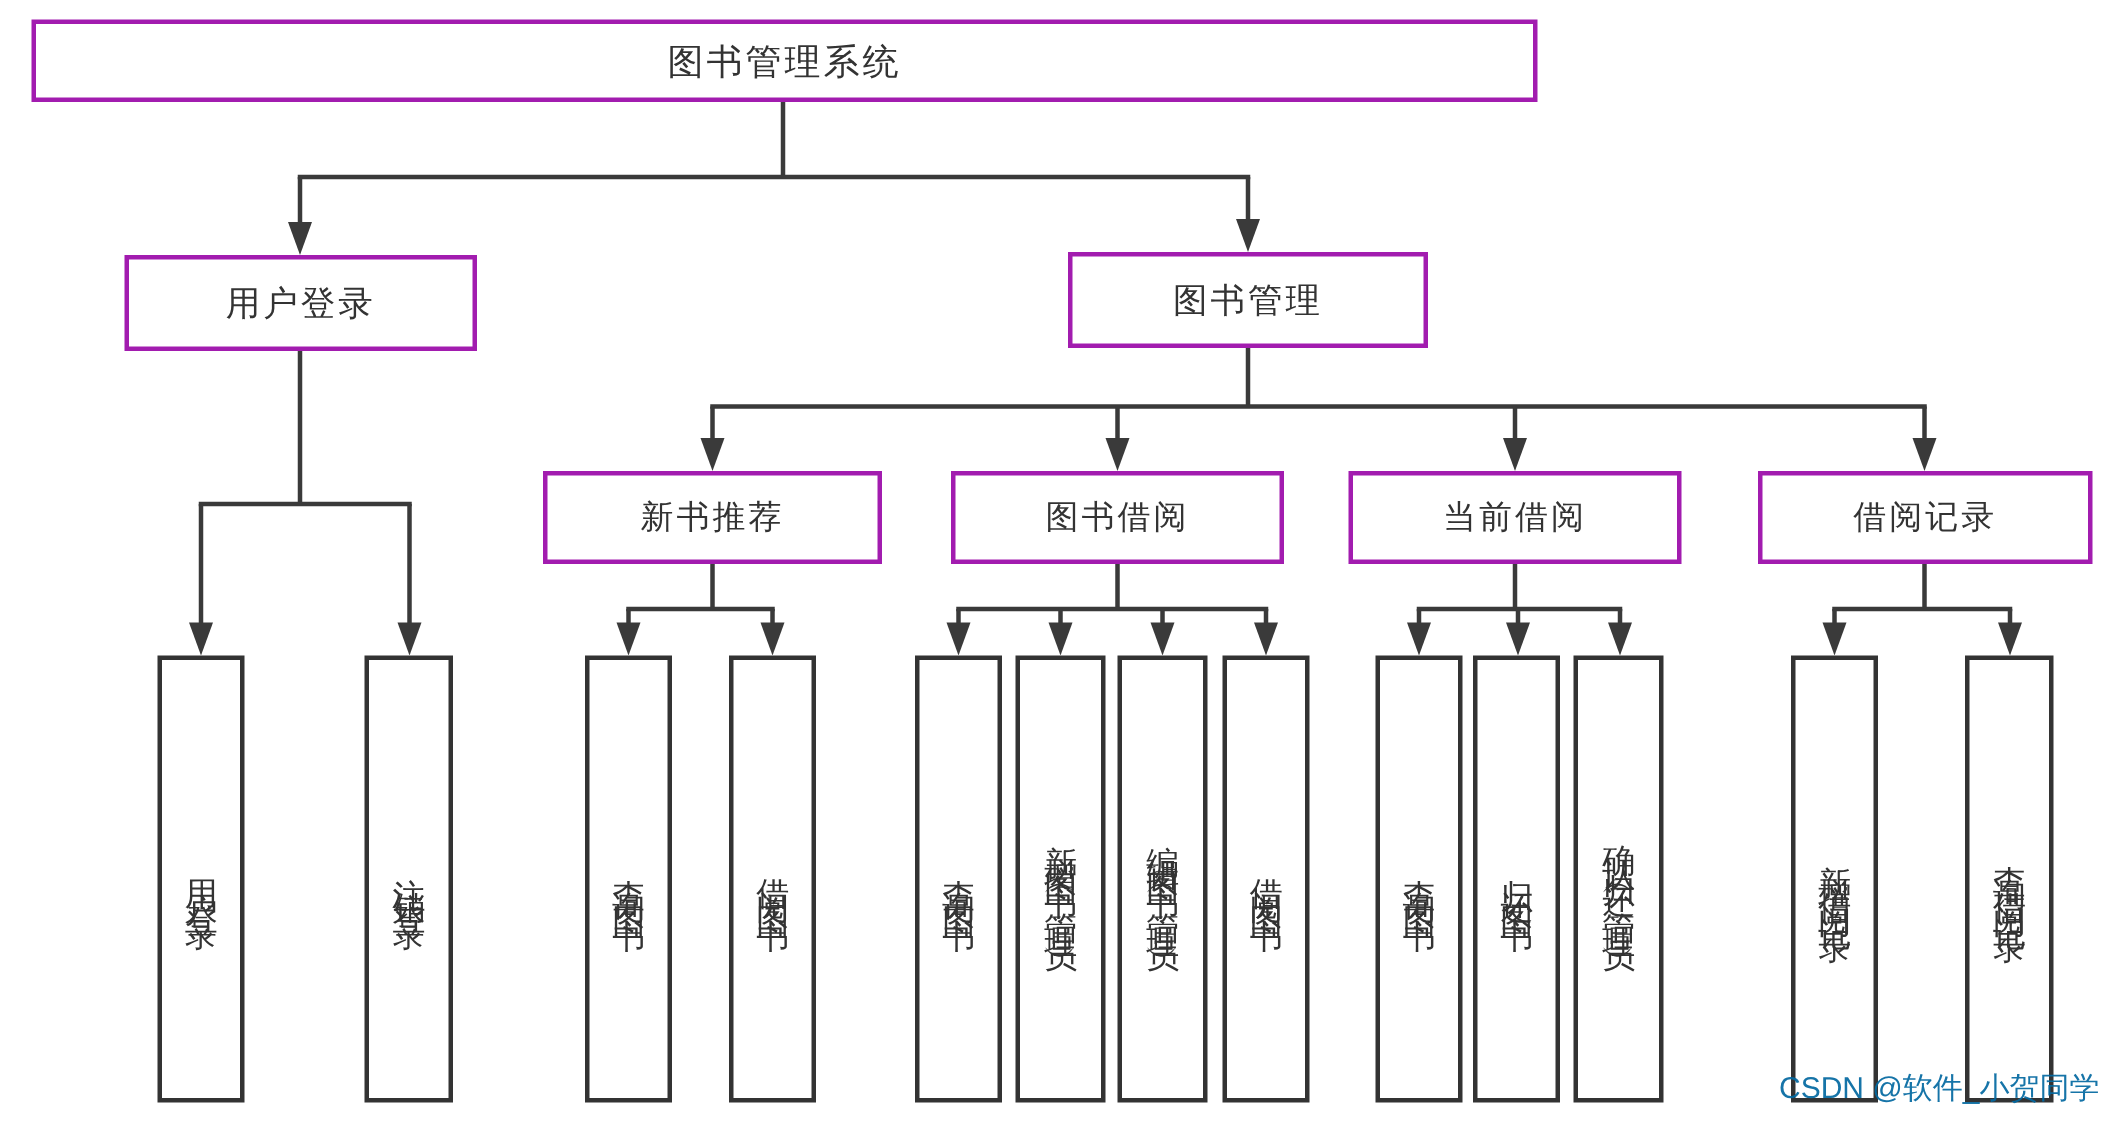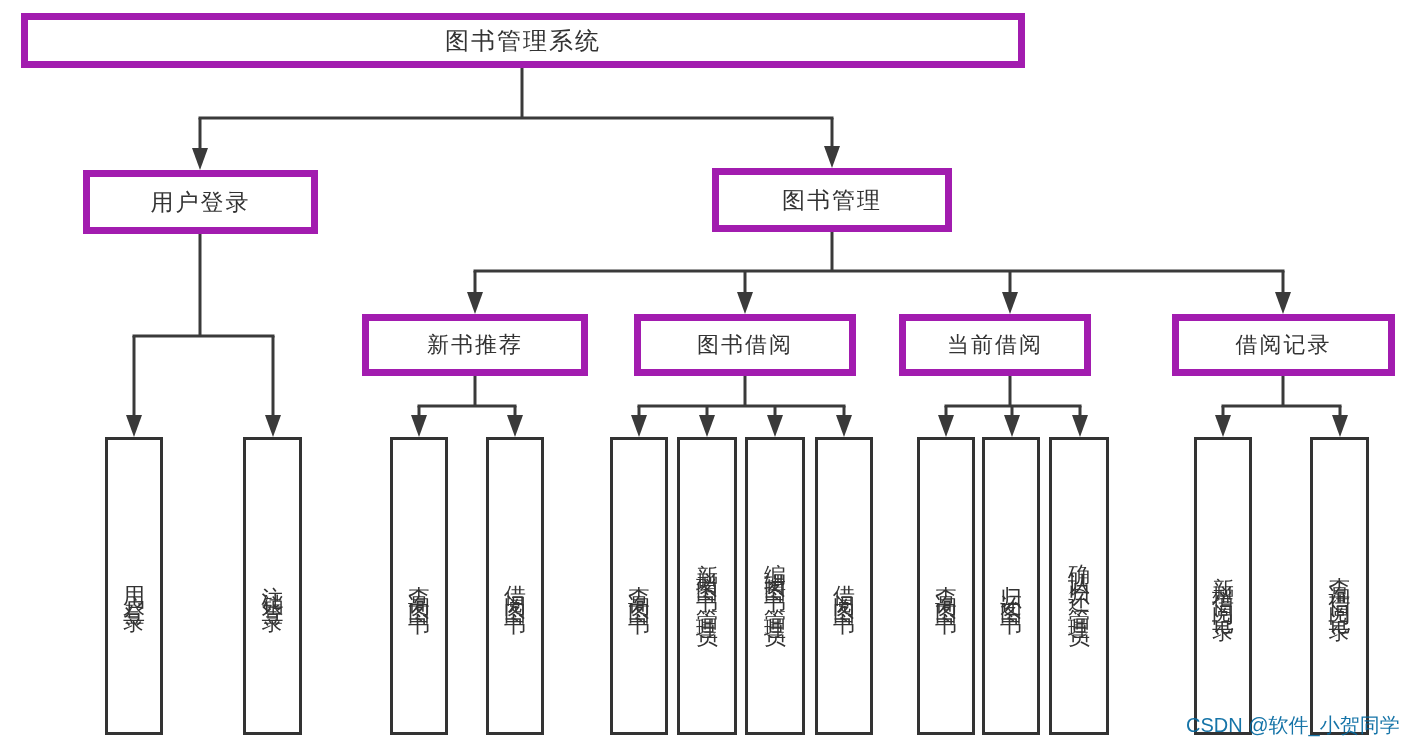--- a/index.html
+++ b/index.html
@@ -4,21 +4,21 @@
 <style>
   html,body{margin:0;padding:0;background:#ffffff;}
   .canvas{
     position:relative;width:1405px;height:747px;background:#ffffff;
     font-family:"Liberation Sans","DejaVu Sans",sans-serif;overflow:hidden;
   }
   .connectors{position:absolute;left:0;top:0;width:1405px;height:747px;z-index:1;}
   .connectors line{stroke:#3a3a3a;stroke-width:3;}
   .connectors polygon{fill:#3a3a3a;stroke:none;}
   .node{
-    position:absolute;box-sizing:border-box;border:7px solid #a21caf;background:#ffffff;
+    position:absolute;box-sizing:border-box;border:3px solid #a21caf;background:#ffffff;
     display:flex;align-items:center;justify-content:center;z-index:2;
     color:#333333;letter-spacing:2px;
   }
   .node.root{font-size:24px;}
   .node.lvl2{font-size:23px;}
   .node.lvl3{font-size:22px;}
   .leaf{
     position:absolute;box-sizing:border-box;border:3px solid #333333;background:#ffffff;
     display:flex;align-items:center;justify-content:center;z-index:2;
     top:437px;height:298px;
@@ -109,21 +109,21 @@
   <div class="node lvl2" style="left:712px;top:168px;width:240px;height:64px;">
     <span>图书管理</span>
   </div>
 
   <div class="node lvl3" style="left:362px;top:314px;width:226px;height:62px;">
     <span>新书推荐</span>
   </div>
   <div class="node lvl3" style="left:634px;top:314px;width:222px;height:62px;">
     <span>图书借阅</span>
   </div>
-  <div class="node lvl3" style="left:899px;top:314px;width:192px;height:62px;">
+  <div class="node lvl3" style="left:899px;top:314px;width:222px;height:62px;">
     <span>当前借阅</span>
   </div>
   <div class="node lvl3" style="left:1172px;top:314px;width:223px;height:62px;">
     <span>借阅记录</span>
   </div>
 
   <div class="leaf" style="left:105px;width:58px;">
     <span>用户登录</span>
   </div>
   <div class="leaf" style="left:243px;width:59px;">

